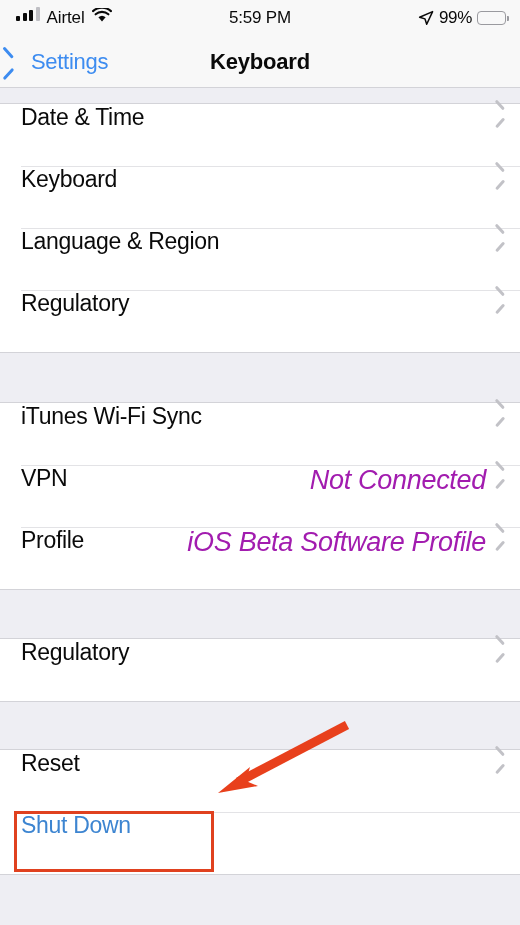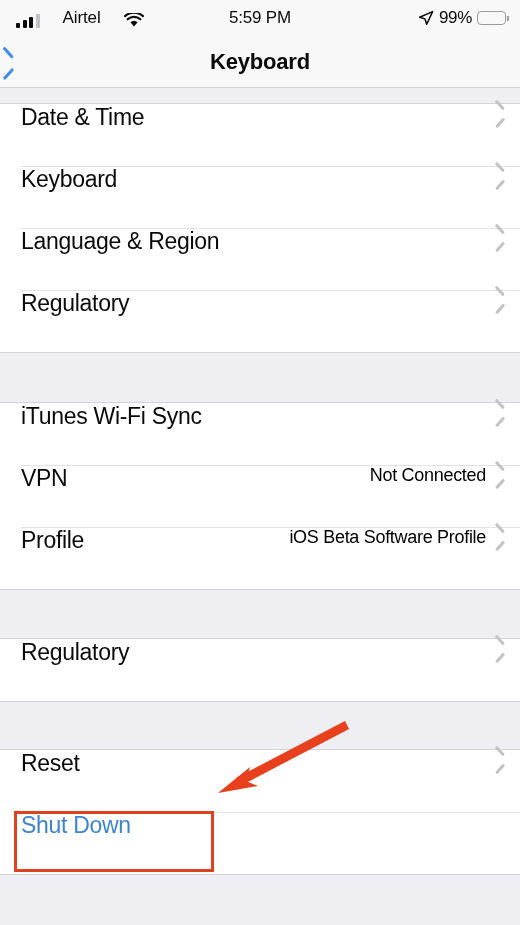--- a/index.html
+++ b/index.html
@@ -23,21 +23,21 @@
   .status-bar {
     position: absolute;
     left: 0; top: 0;
     width: 520px; height: 36px;
     background: #f8f8f8;
     display: flex;
     align-items: center;
     box-sizing: border-box;
     padding: 0 14px 0 16px;
   }
-  .sb-left { display: flex; align-items: flex-end; gap: 23px; }
+  .sb-left { display: flex; align-items: flex-start; gap: 7px; }
   .sb-center {
     position: absolute;
     left: 0; right: 0; top: 0; height: 36px;
     display: flex; align-items: center; justify-content: center;
     pointer-events: none;
   }
   .sb-right {
     margin-left: auto;
     display: flex; align-items: center; gap: 5px;
   }
@@ -151,25 +151,26 @@
     background: #e3e3e6;
   }
   .row-label {
     font-size: 23px;
     color: #0a0a0a;
     letter-spacing: -0.3px;
     white-space: nowrap;
   }
   .row-value {
     margin-left: auto;
-    font-size: 18px;
-    color: #000000;
+    font-size: 27px;
+    color: #a21caf;
     letter-spacing: -0.3px;
     white-space: nowrap;
     padding-right: 9px;
+    font-style: italic;
   }
   .row-spacer { margin-left: auto; }
   .chev-right {
     width: 11px; height: 19px;
     position: relative;
     flex: 0 0 auto;
   }
   .chev-right::before,
   .chev-right::after {
     content: "";
@@ -238,20 +239,21 @@
       <span class="battery-shell">
         <span class="battery-fill"></span>
         <span class="battery-cap"></span>
       </span>
     </div>
   </div>
 
   <div class="nav-bar">
     <div class="nav-back">
       <span class="chev-back"></span>
+      <span class="nav-back-label">Settings</span>
     </div>
     <div class="nav-title">
       <span>Keyboard</span>
     </div>
   </div>
 
   <div class="list-scroll">
 
     <div class="gap" style="height:14px;"></div>
 

